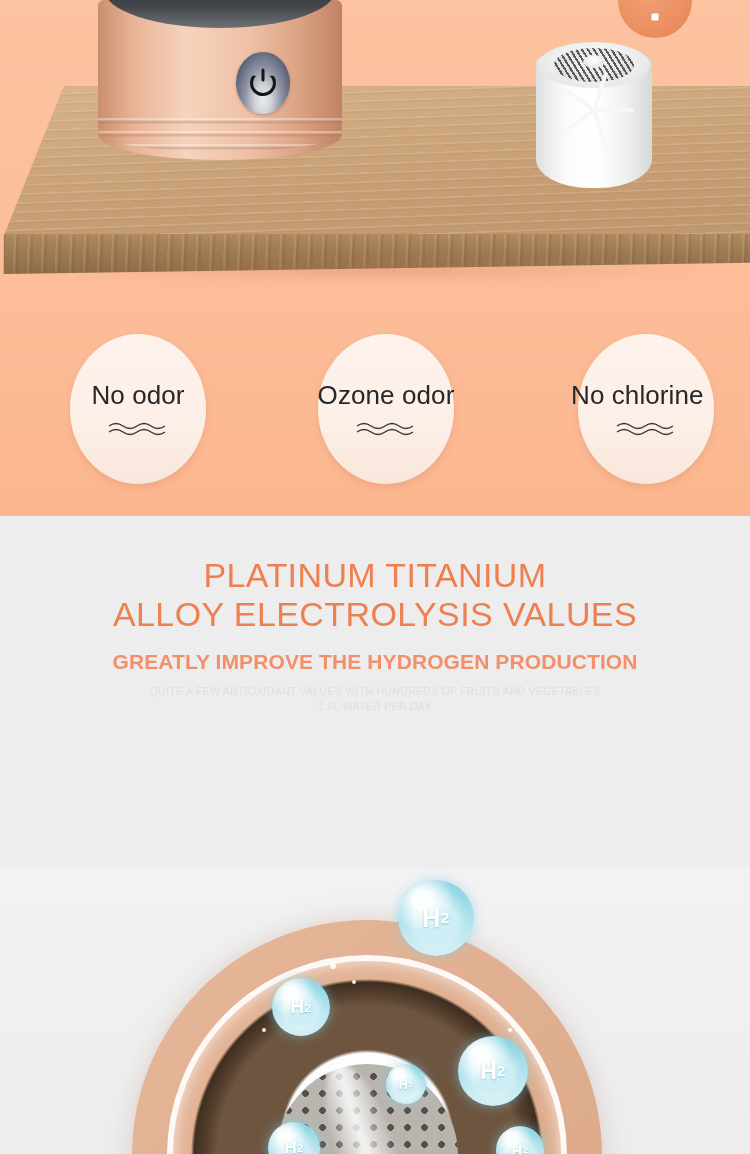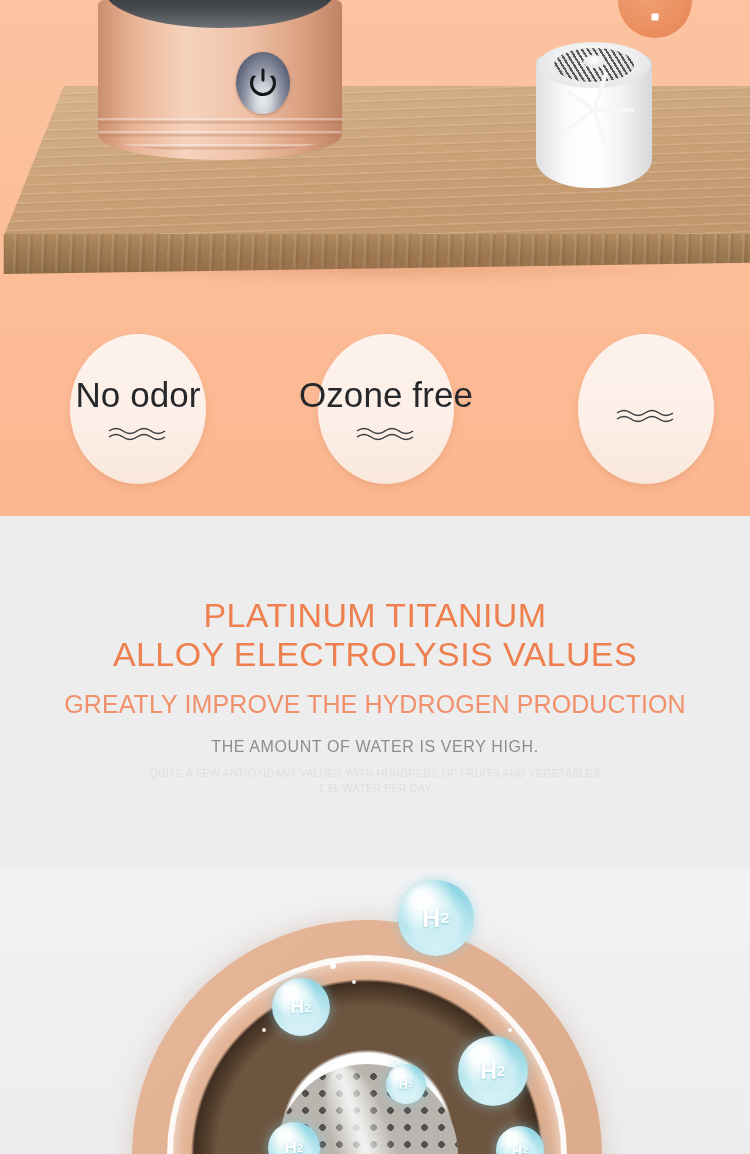--- a/index.html
+++ b/index.html
@@ -132,38 +132,38 @@
   .badge{
     position:absolute; top:0; width:136px; height:150px; border-radius:50%;
     background:linear-gradient(180deg,#fdf3ec 0%,#fcefe7 60%,#f9e7dc 100%);
     box-shadow:0 3px 7px rgba(186,112,72,.20);
     display:flex; flex-direction:column; align-items:center; justify-content:center;
   }
   .badge.b1{ left:70px; }
   .badge.b2{ left:318px; }
   .badge.b3{ left:578px; }
   .badge-label{
-    color:#26272a; font-size:35px; line-height:1.05; text-align:left;
+    color:#26272a; font-size:26px; line-height:1.05; text-align:left;
     white-space:nowrap; letter-spacing:.1px;
   }
   .badge.b3 .badge-label{ white-space:normal; width:150px; }
   .wave{ margin-top:11px; width:62px; height:16px; }
 
   
   .textsec{
     position:absolute; left:0; top:516px; width:750px; height:352px;
     background:#ededee; text-align:center;
   }
   .headline{
-    margin-top:80px; color:#ee8050; font-size:34px; line-height:1.16;
+    margin-top:40px; color:#ee8050; font-size:34px; line-height:1.16;
     letter-spacing:.4px; font-weight:400;
   }
   .subhead{
-    margin-top:14px; color:#f1906a; font-size:25px; line-height:1.2;
-    letter-spacing:.1px; font-weight:400;
+    margin-top:14px; color:#f1906a; font-size:21px; line-height:1.2;
+    letter-spacing:.1px; font-weight:700;
   }
   .amount{
     margin-top:19px; color:#8b8d90; font-size:16px; letter-spacing:.6px;
   }
   .fineprint{
     margin-top:10px; color:#dcdee1; font-size:10.5px; line-height:1.45;
     letter-spacing:.3px;
   }
 
   
@@ -268,46 +268,46 @@
 
       <div class="badge b1">
         <div class="badge-label">No odor</div>
         <svg class="wave" viewBox="0 0 62 16">
           <path d="M2,6 q7,-5 14,0 t14,0 t14,0 t14,0" fill="none" stroke="#3a3b3e" stroke-width="1.5"></path>
           <path d="M2,12 q7,-5 14,0 t14,0 t14,0 t14,0" fill="none" stroke="#3a3b3e" stroke-width="1.5"></path>
         </svg>
       </div>
 
       <div class="badge b2">
-        <div class="badge-label">Ozone free</div>
+        <div class="badge-label">Ozone odor</div>
         <svg class="wave" viewBox="0 0 62 16">
           <path d="M2,6 q7,-5 14,0 t14,0 t14,0 t14,0" fill="none" stroke="#3a3b3e" stroke-width="1.5"></path>
           <path d="M2,12 q7,-5 14,0 t14,0 t14,0 t14,0" fill="none" stroke="#3a3b3e" stroke-width="1.5"></path>
         </svg>
       </div>
 
       <div class="badge b3">
+        <div class="badge-label">No chlorine</div>
         <svg class="wave" viewBox="0 0 62 16">
           <path d="M2,6 q7,-5 14,0 t14,0 t14,0 t14,0" fill="none" stroke="#3a3b3e" stroke-width="1.5"></path>
           <path d="M2,12 q7,-5 14,0 t14,0 t14,0 t14,0" fill="none" stroke="#3a3b3e" stroke-width="1.5"></path>
         </svg>
       </div>
 
     </div>
   </section>
 
   <section class="textsec">
     <h1 class="headline">
       <span>PLATINUM TITANIUM</span><br>
       <span>ALLOY ELECTROLYSIS VALUES</span>
     </h1>
     <h2 class="subhead">
       <span>GREATLY IMPROVE THE HYDROGEN PRODUCTION</span><br>
     </h2>
-    <p class="amount">THE AMOUNT OF WATER IS VERY HIGH.</p>
     <p class="fineprint">
       <span>QUITE A FEW ANTIOXIDANT VALUES WITH HUNDREDS OF FRUITS AND VEGETABLES</span><br>
       <span>1.5L WATER PER DAY</span>
     </p>
   </section>
 
   <section class="closeup">
     <div class="cu-device">
       <div class="cu-ring"></div>
       <div class="cu-plate">

